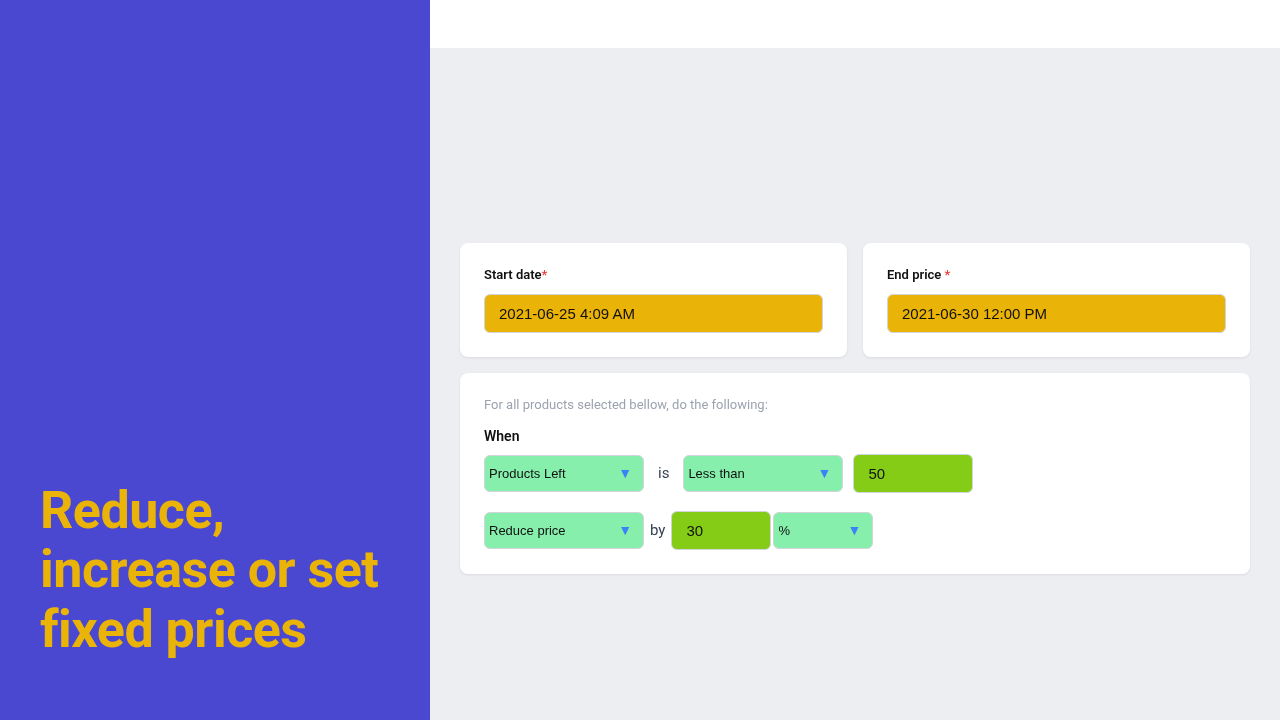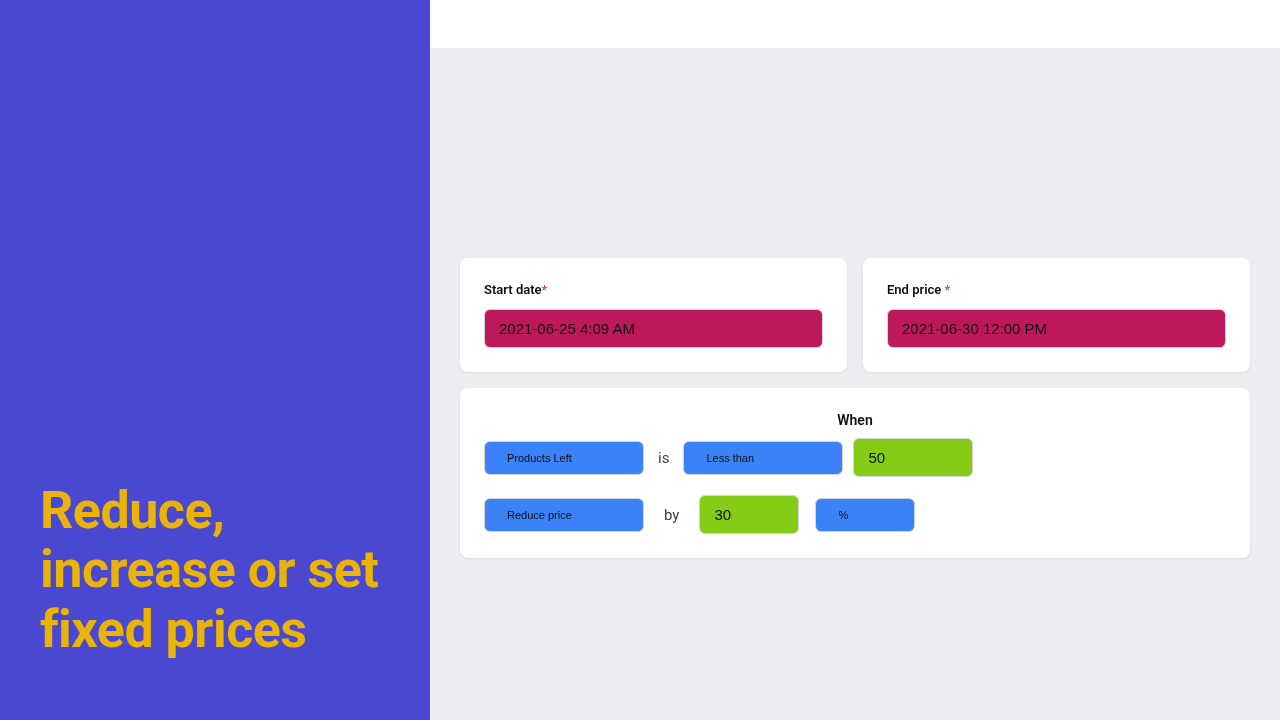--- a/index.html
+++ b/index.html
@@ -81,70 +81,69 @@
       color: #e53e3e;
     }
 
     .date-input {
       width: 100%;
       border: 1.5px solid #d1d5db;
       border-radius: 6px;
       padding: 10px 14px;
       font-size: 15px;
       color: #111;
-      background: #be185d;
+      background: #eab308;
       outline: none;
     }
 
     .rule-card {
       width: 100%;
     }
 
     .rule-description {
       font-size: 13px;
       color: #9ca3af;
       margin-bottom: 16px;
     }
 
     .when-label {
       font-size: 14px;
       font-weight: 600;
       color: #111;
       margin-bottom: 10px;
-      text-align: center;
     }
 
     .condition-row {
       display: flex;
       align-items: center;
       gap: 10px;
       margin-bottom: 18px;
     }
 
     .action-row {
       display: flex;
       align-items: center;
-      gap: 16px;
+      gap: 2px;
     }
 
     .select-wrapper {
       position: relative;
       display: inline-flex;
       align-items: center;
     }
 
     .select-wrapper select {
       appearance: none;
       -webkit-appearance: none;
       border: 1.5px solid #d1d5db;
       border-radius: 6px;
-      padding: 10px 38px 10px 22px;
-      font-size: 11px;
-      color: #111;
-      background: #3b82f6;
+      padding: 10px 38px 10px 4px;
+      font-size: 13px;
+      color: #111;
+      background: #86efac;
       cursor: pointer;
       outline: none;
     }
 
     .select-wrapper .chevron {
       position: absolute;
       right: 12px;
       pointer-events: none;
       color: #3b82f6;
       font-size: 14px;
@@ -215,20 +214,21 @@
 
       <div class="card date-card">
         <div class="card-label">
           <span>End price</span><span class="required"> *</span>
         </div>
         <input class="date-input" type="text" value="2021-06-30 12:00 PM" style="">
       </div>
     </div>
 
     <div class="card rule-card">
+      <div class="rule-description">For all products selected bellow, do the following:</div>
       <div class="when-label">When</div>
 
       <div class="condition-row">
         <div class="select-wrapper select-products-left">
           <select>
             <option>Products Left</option>
             <option>Products Sold</option>
             <option>Revenue</option>
           </select>
           <span class="chevron">▼</span>

